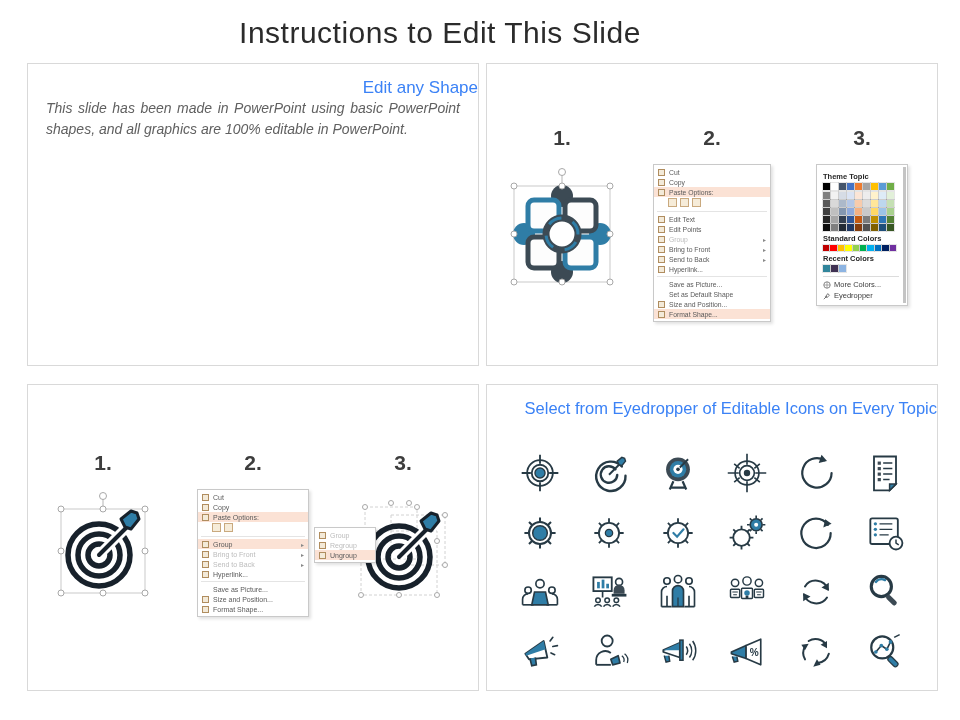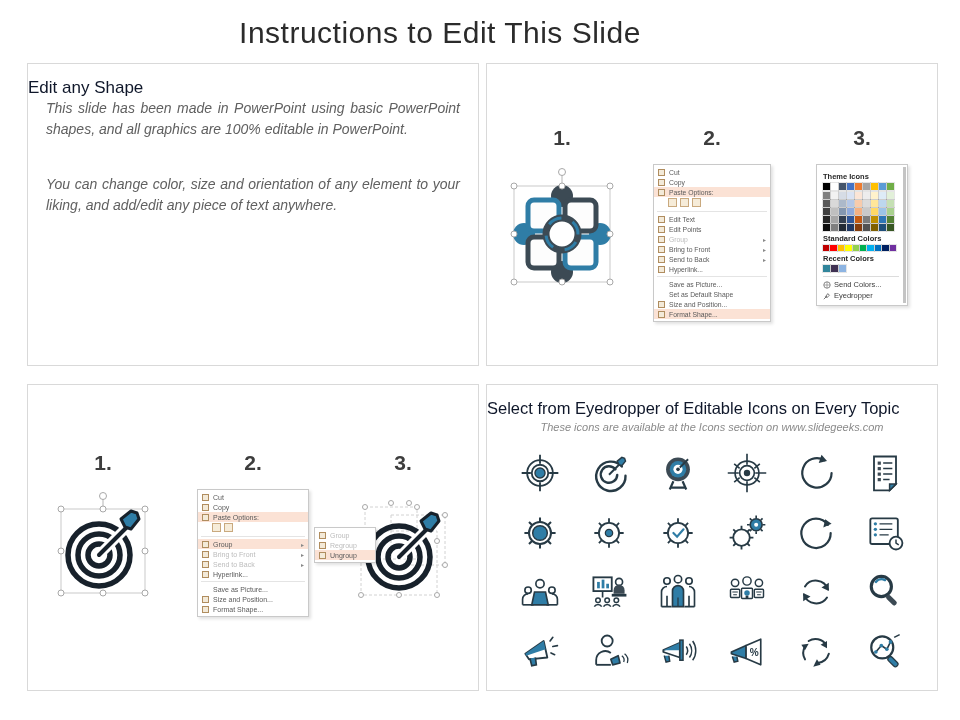--- a/index.html
+++ b/index.html
@@ -6,21 +6,21 @@
   html,body { width:960px; height:720px; background:#ffffff; font-family:"Liberation Sans", sans-serif; overflow:hidden; }
   .slide { position:relative; width:880px; height:720px; background:#fff; }
 
   .slide-title { position:absolute; top:16px; left:0; width:100%; text-align:center;
     font-size:30px; color:#2b2b2b; letter-spacing:0.5px; font-weight:400; }
 
   .quad-grid { position:absolute; left:27px; top:63px; width:911px; height:630px;
     display:grid; grid-template-columns:1fr 1fr; grid-template-rows:303px 307px;
     column-gap:7px; row-gap:18px; }
   .panel { background:#fff; border:1px solid #d9d9d9; position:relative; }
-  .panel-title { text-align:left; font-size:17px; color:#0f172a; font-weight:500; margin-top:14px; }
+  .panel-title { text-align:right; font-size:17px; color:#3b82f6; font-weight:500; margin-top:14px; }
   .panel-subtitle { text-align:center; font-size:11px; color:#8a8a8a; font-style:italic; margin-top:3px; }
 
   
   .body-copy { padding:0 18px; }
   .body-copy p { font-size:14px; font-style:italic; color:#606060; line-height:1.5;
     text-align:justify; margin-bottom:34px; }
 
   
   .steps-row { position:absolute; left:0; right:0; top:62px; bottom:8px;
     display:flex; }
@@ -72,21 +72,20 @@
 
 <div class="slide">
   <div class="slide-title">Instructions to Edit This Slide</div>
 
   <div class="quad-grid">
 
     <div class="panel">
       <div class="panel-title">Edit any Shape</div>
       <div class="body-copy">
         <p>This slide has been made in PowerPoint using basic PowerPoint shapes, and all graphics are 100% editable in PowerPoint.</p>
-        <p>You can change color, size and orientation of any element to your liking, and add/edit any piece of text anywhere.</p>
       </div>
     </div>
 
     <div class="panel">
       <div class="steps-row">
         <div class="step-col">
           <div class="step-num">1.</div>
           <div class="step-art">
             <svg width="120" height="128" viewBox="0 0 120 128">
 
@@ -188,21 +187,21 @@
                   <span>Format Shape...</span>
                 </div>
             </div>
           </div>
         </div>
         <div class="step-col">
           <div class="step-num">3.</div>
           <div class="step-art">
             <div class="color-panel">
               <div class="scrollbar"></div>
-              <div class="cp-label">Theme Icons</div>
+              <div class="cp-label">Theme Topic</div>
               <div class="sw-grid">
                   <div class="sw" style="background: rgb(0, 0, 0);"></div>
                   <div class="sw" style="background: rgb(255, 255, 255);"></div>
                   <div class="sw" style="background: rgb(68, 84, 106);"></div>
                   <div class="sw" style="background: rgb(68, 114, 196);"></div>
                   <div class="sw" style="background: rgb(237, 125, 49);"></div>
                   <div class="sw" style="background: rgb(165, 165, 165);"></div>
                   <div class="sw" style="background: rgb(255, 192, 0);"></div>
                   <div class="sw" style="background: rgb(91, 155, 213);"></div>
                   <div class="sw" style="background: rgb(112, 173, 71);"></div>
@@ -272,21 +271,21 @@
                   <div class="sw" style="background: rgb(49, 133, 155);"></div>
                   <div class="sw" style="background: rgb(64, 49, 82);"></div>
                   <div class="sw" style="background: rgb(141, 180, 226);"></div>
                 </div>
               <div class="cp-sep"></div>
               <div class="cp-item">
                 <svg width="8" height="8" viewBox="0 0 10 10">
                     <circle cx="5" cy="5" r="4" fill="none" stroke="#6b6b6b"></circle>
                     <path d="M5 1v8M1 5h8" stroke="#6b6b6b" stroke-width="0.7"></path>
                   </svg>
-                <span>Send Colors...</span>
+                <span>More Colors...</span>
               </div>
               <div class="cp-item">
                 <svg width="8" height="8" viewBox="0 0 10 10">
                     <path d="M1 9l4-4m1-3l2 2-3.5 3.5L3 6z" fill="none" stroke="#555" stroke-width="1"></path>
                   </svg>
                 <span>Eyedropper</span>
               </div>
             </div>
           </div>
         </div>
@@ -423,21 +422,20 @@
                   <circle cx="62" cy="14" r="2.5"></circle>
               </g>
             </svg>
           </div>
         </div>
       </div>
     </div>
 
     <div class="panel">
       <div class="panel-title" style="font-size:16.5px">Select from Eyedropper of Editable Icons on Every Topic</div>
-      <div class="panel-subtitle">These icons are available  at the Icons section on www.slidegeeks.com</div>
 
       <div class="icon-grid">
 
         <div class="icon-cell">
             <svg width="44" height="44" viewBox="0 0 48 48">
           <g fill="none" stroke="#273a45" stroke-width="2">
                 <circle cx="24" cy="24" r="14"></circle>
                 <circle cx="24" cy="24" r="9"></circle>
                 <path d="M24 4v10M24 34v10M4 24h10M34 24h10"></path>
               </g>

